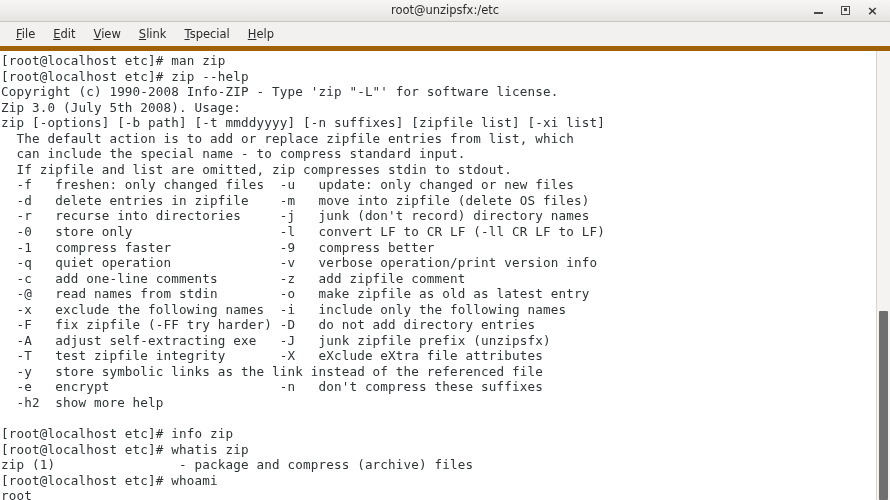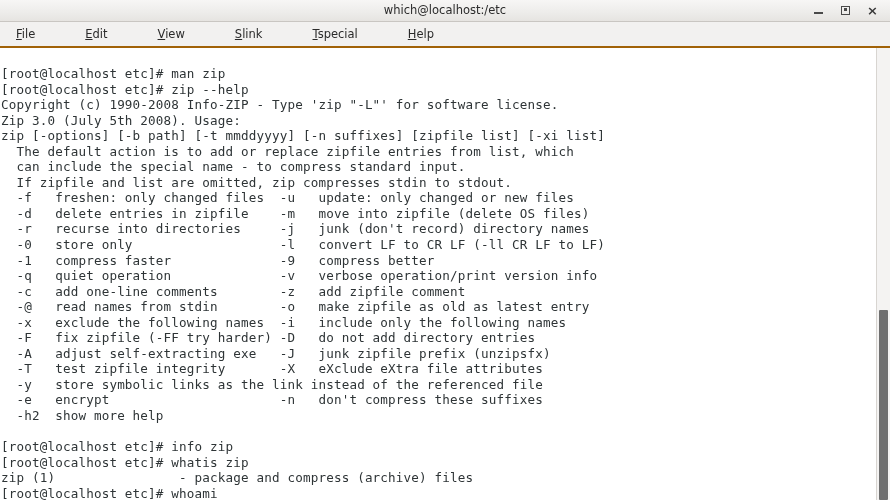--- a/index.html
+++ b/index.html
@@ -90,26 +90,25 @@
     font-weight: 600;
     color: #3a3a3a;
     font-family: "DejaVu Sans", sans-serif;
   }
 
   
   .menubar {
     height: 24px;
     min-height: 24px;
     background: #f2f1f0;
-    border-bottom: 2px solid #a16207;
+    border-bottom: 5px solid #a16207;
     display: flex;
     align-items: center;
     padding-left: 7px;
     user-select: none;
-    gap: 32px;
   }
   .menu-item {
     font-size: 11.5px;
     color: #2b2b2b;
     padding: 2px 9px;
     cursor: default;
     font-family: "DejaVu Sans", sans-serif;
     white-space: nowrap;
   }
   .menu-item .mn {
@@ -124,21 +123,21 @@
     overflow: hidden;
     position: relative;
   }
   .terminal {
     flex: 1;
     background: #ffffff;
     color: #2e3436;
     font-family: "DejaVu Sans Mono", monospace;
     font-size: 12.6px;
     line-height: 15.55px;
-    padding: 18px 0 0 1px;
+    padding: 2px 0 0 1px;
     white-space: pre;
     overflow: hidden;
     letter-spacing: 0.16px;
     -webkit-font-smoothing: none;
   }
   .term-line {
     height: 15.55px;
     white-space: pre;
   }
 
@@ -157,21 +156,21 @@
     background: #6f6f6f;
     border-radius: 1px;
   }
 </style>
 </head>
 <body>
 
 <div class="window">
 
   <div class="titlebar">
-    <div class="title-text">which@localhost:/etc</div>
+    <div class="title-text">root@unzipsfx:/etc</div>
     <div class="win-buttons">
       <div class="win-btn">
         <span class="glyph-min"></span>
       </div>
       <div class="win-btn">
         <span class="glyph-max"></span>
       </div>
       <div class="win-btn">
         <span class="glyph-close">×</span>
       </div>

